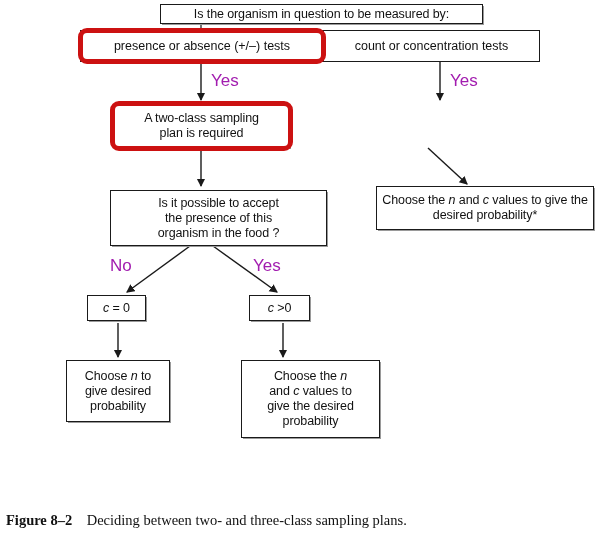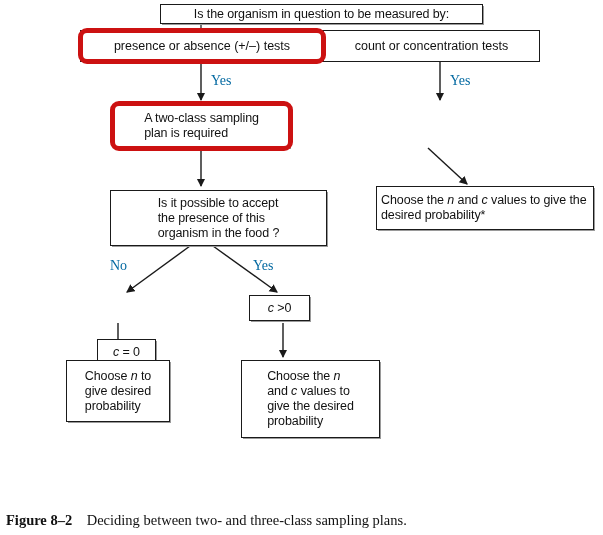--- a/index.html
+++ b/index.html
@@ -36,20 +36,21 @@
   }
 
   .node {
     position: absolute;
     box-sizing: border-box;
     border: 1px solid #1a1a1a;
     background: #ffffff;
     font-family: "Liberation Sans", sans-serif;
     font-size: 12.5px;
     line-height: 15px;
+    text-align: center;
     display: flex;
     align-items: center;
     justify-content: center;
     color: #111111;
     letter-spacing: -0.1px;
   }
 
   .node .txt {
     display: block;
     padding: 0 4px;
@@ -99,24 +100,24 @@
     width: 243px;
     border-right: 1px solid #1a1a1a;
   }
   #split-bar .cell.right {
     flex: 1 1 auto;
     text-align: right;
   }
 
   .edge-label {
     position: absolute;
-    font-family: Liberation Serif, serif;
-    font-size: 14px;
+    font-family: Liberation Sans, sans-serif;
+    font-size: 17px;
     line-height: 14px;
-    color: #0369a1;
+    color: #a21caf;
     white-space: nowrap;
   }
 
   .serif-note {
     position: absolute;
     font-family: "Liberation Serif", serif;
     color: #111111;
     white-space: nowrap;
   }
 
@@ -199,21 +200,21 @@
 
   <div class="node scan" id="node-accept-question" style="left:110px; top:190px; width:217px; height:56px;">
     <span class="txt">Is it possible to accept
 the presence of this
 organism in the food ?</span>
   </div>
 
   <div class="edge-label" style="left:110px; top:259px;">No</div>
   <div class="edge-label" style="left:253px; top:259px;">Yes</div>
 
-  <div class="node scan" id="node-c-equals-zero" style="left:97px; top:295px; width:59px; height:26px;margin-top:44px;">
+  <div class="node scan" id="node-c-equals-zero" style="left:87px; top:295px; width:59px; height:26px;">
     <span class="txt"><i>c</i> = 0</span>
   </div>
 
   <div class="node scan" id="node-c-greater-zero" style="left:249px; top:295px; width:61px; height:26px;">
     <span class="txt"><i>c</i> &gt;0</span>
   </div>
 
   <div class="node scan" id="node-choose-n" style="left:66px; top:360px; width:104px; height:62px;">
     <span class="txt">Choose <i>n</i> to
 give desired

